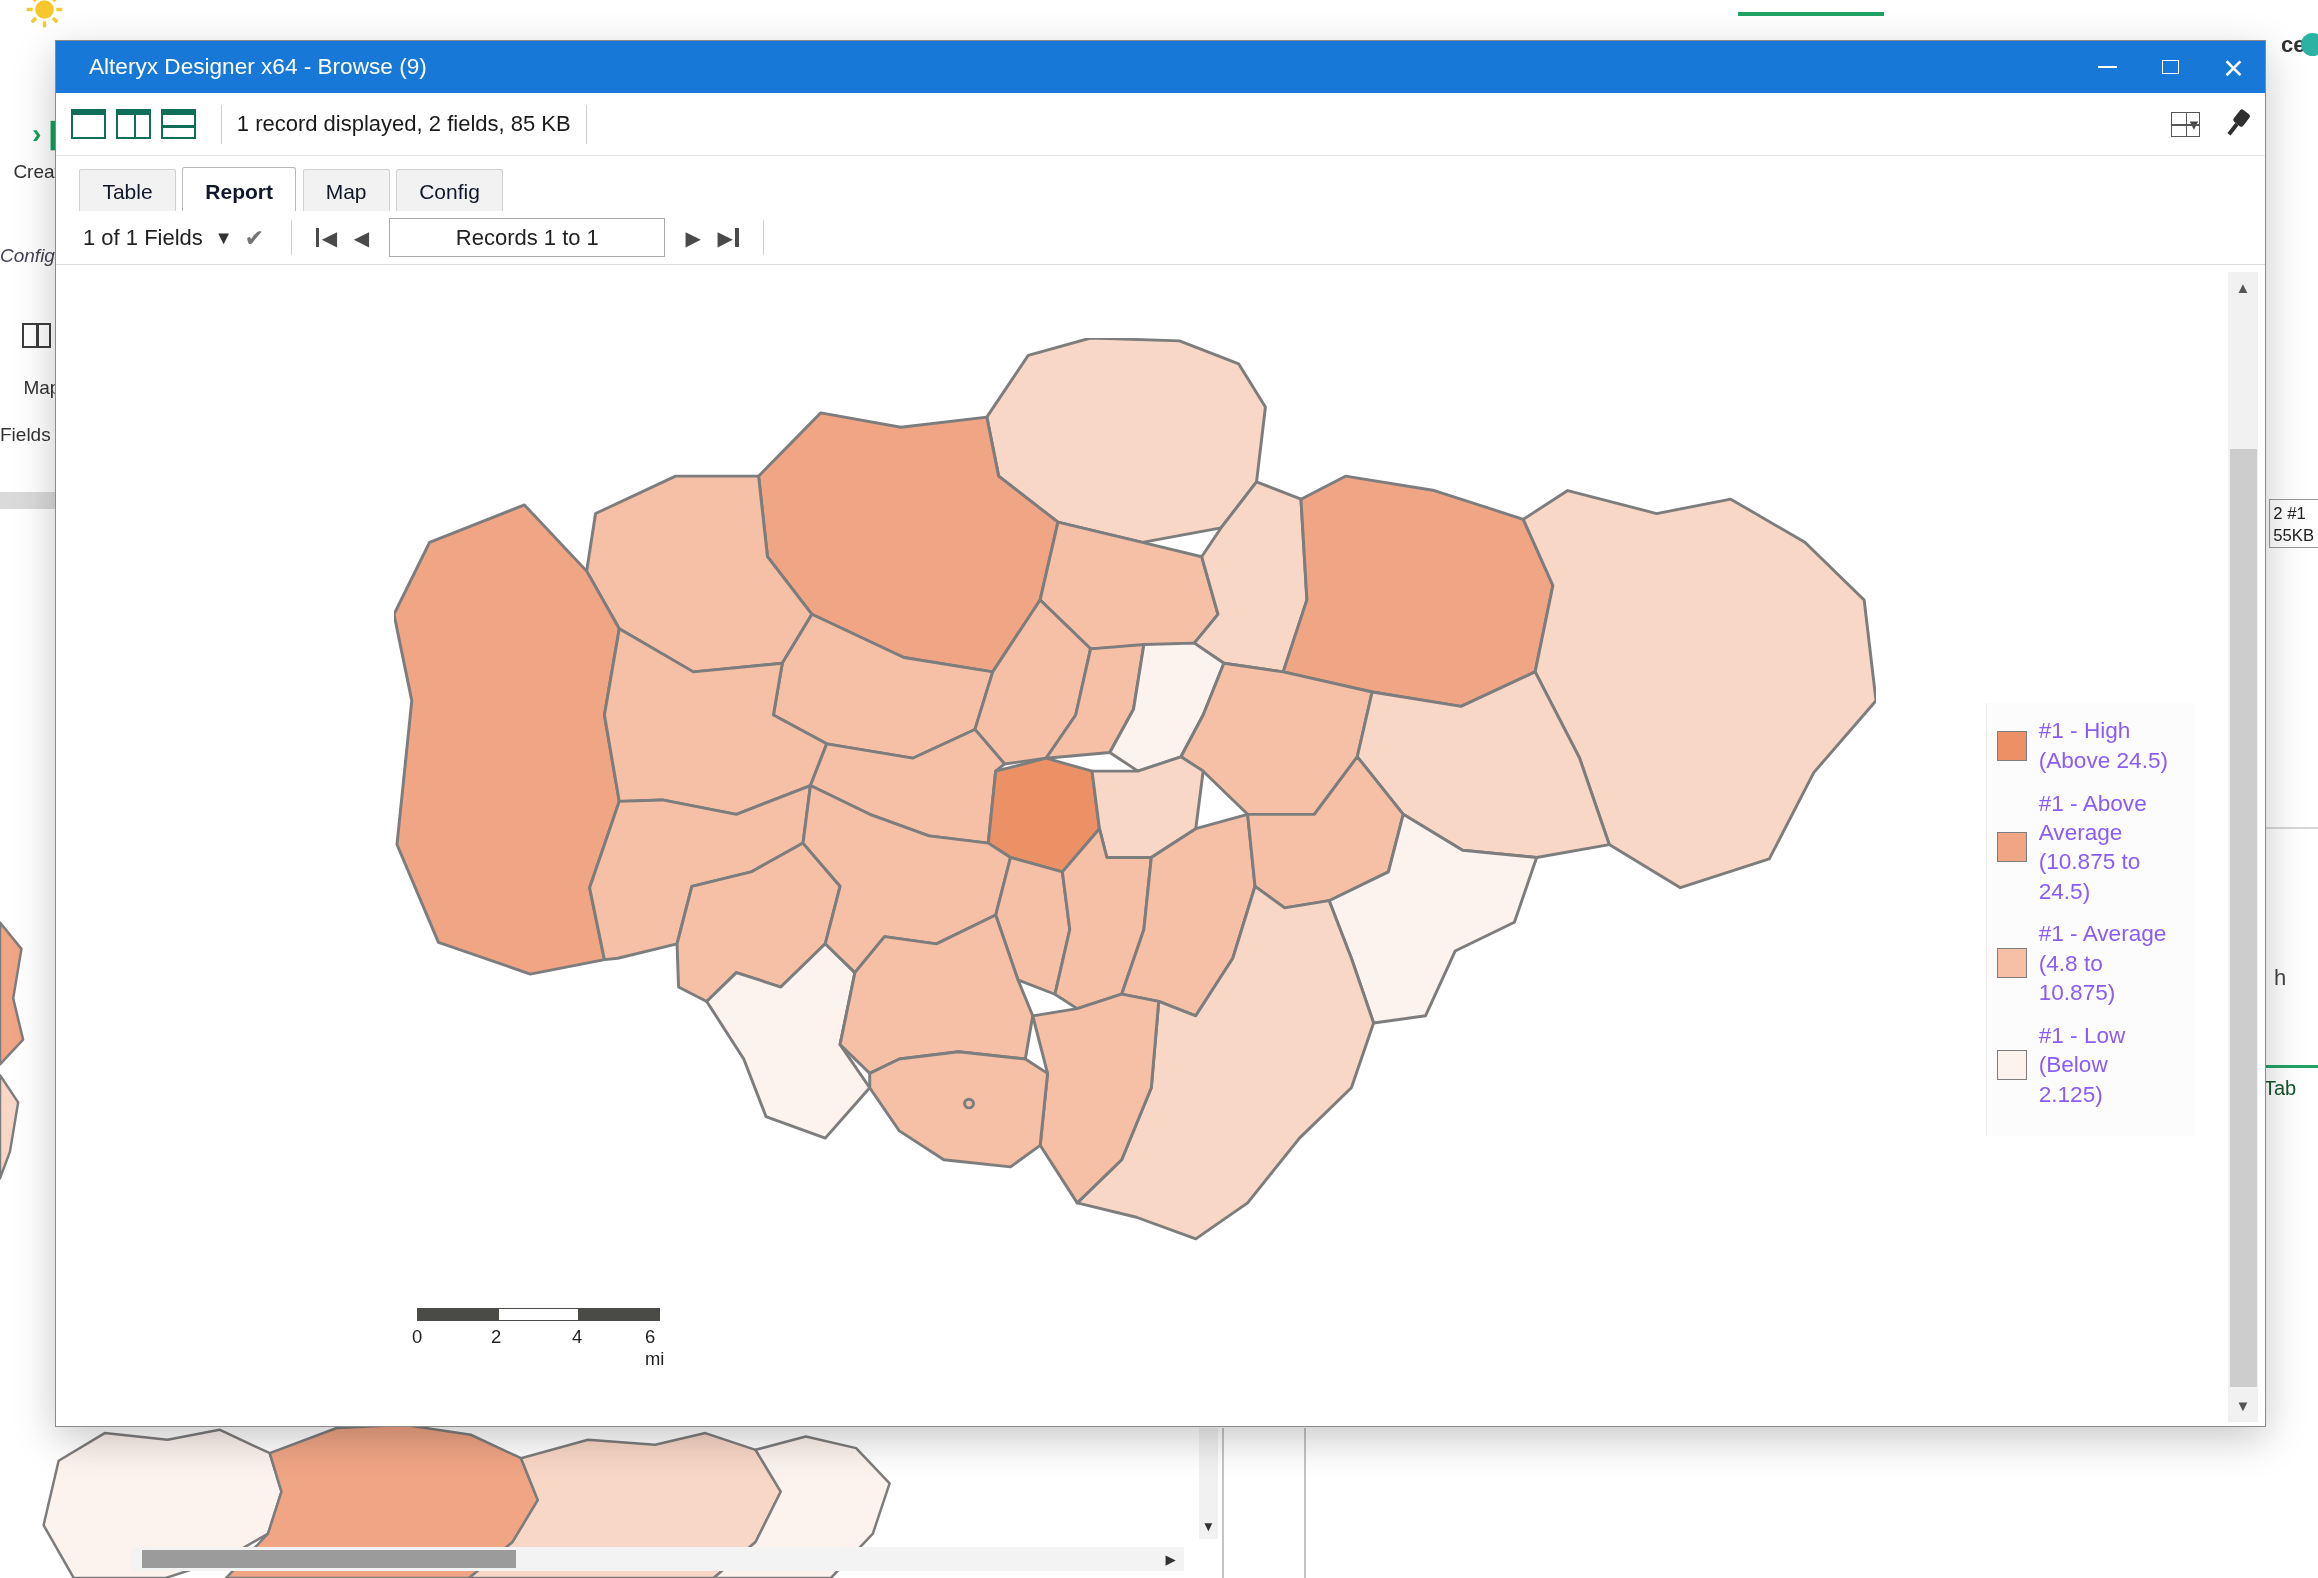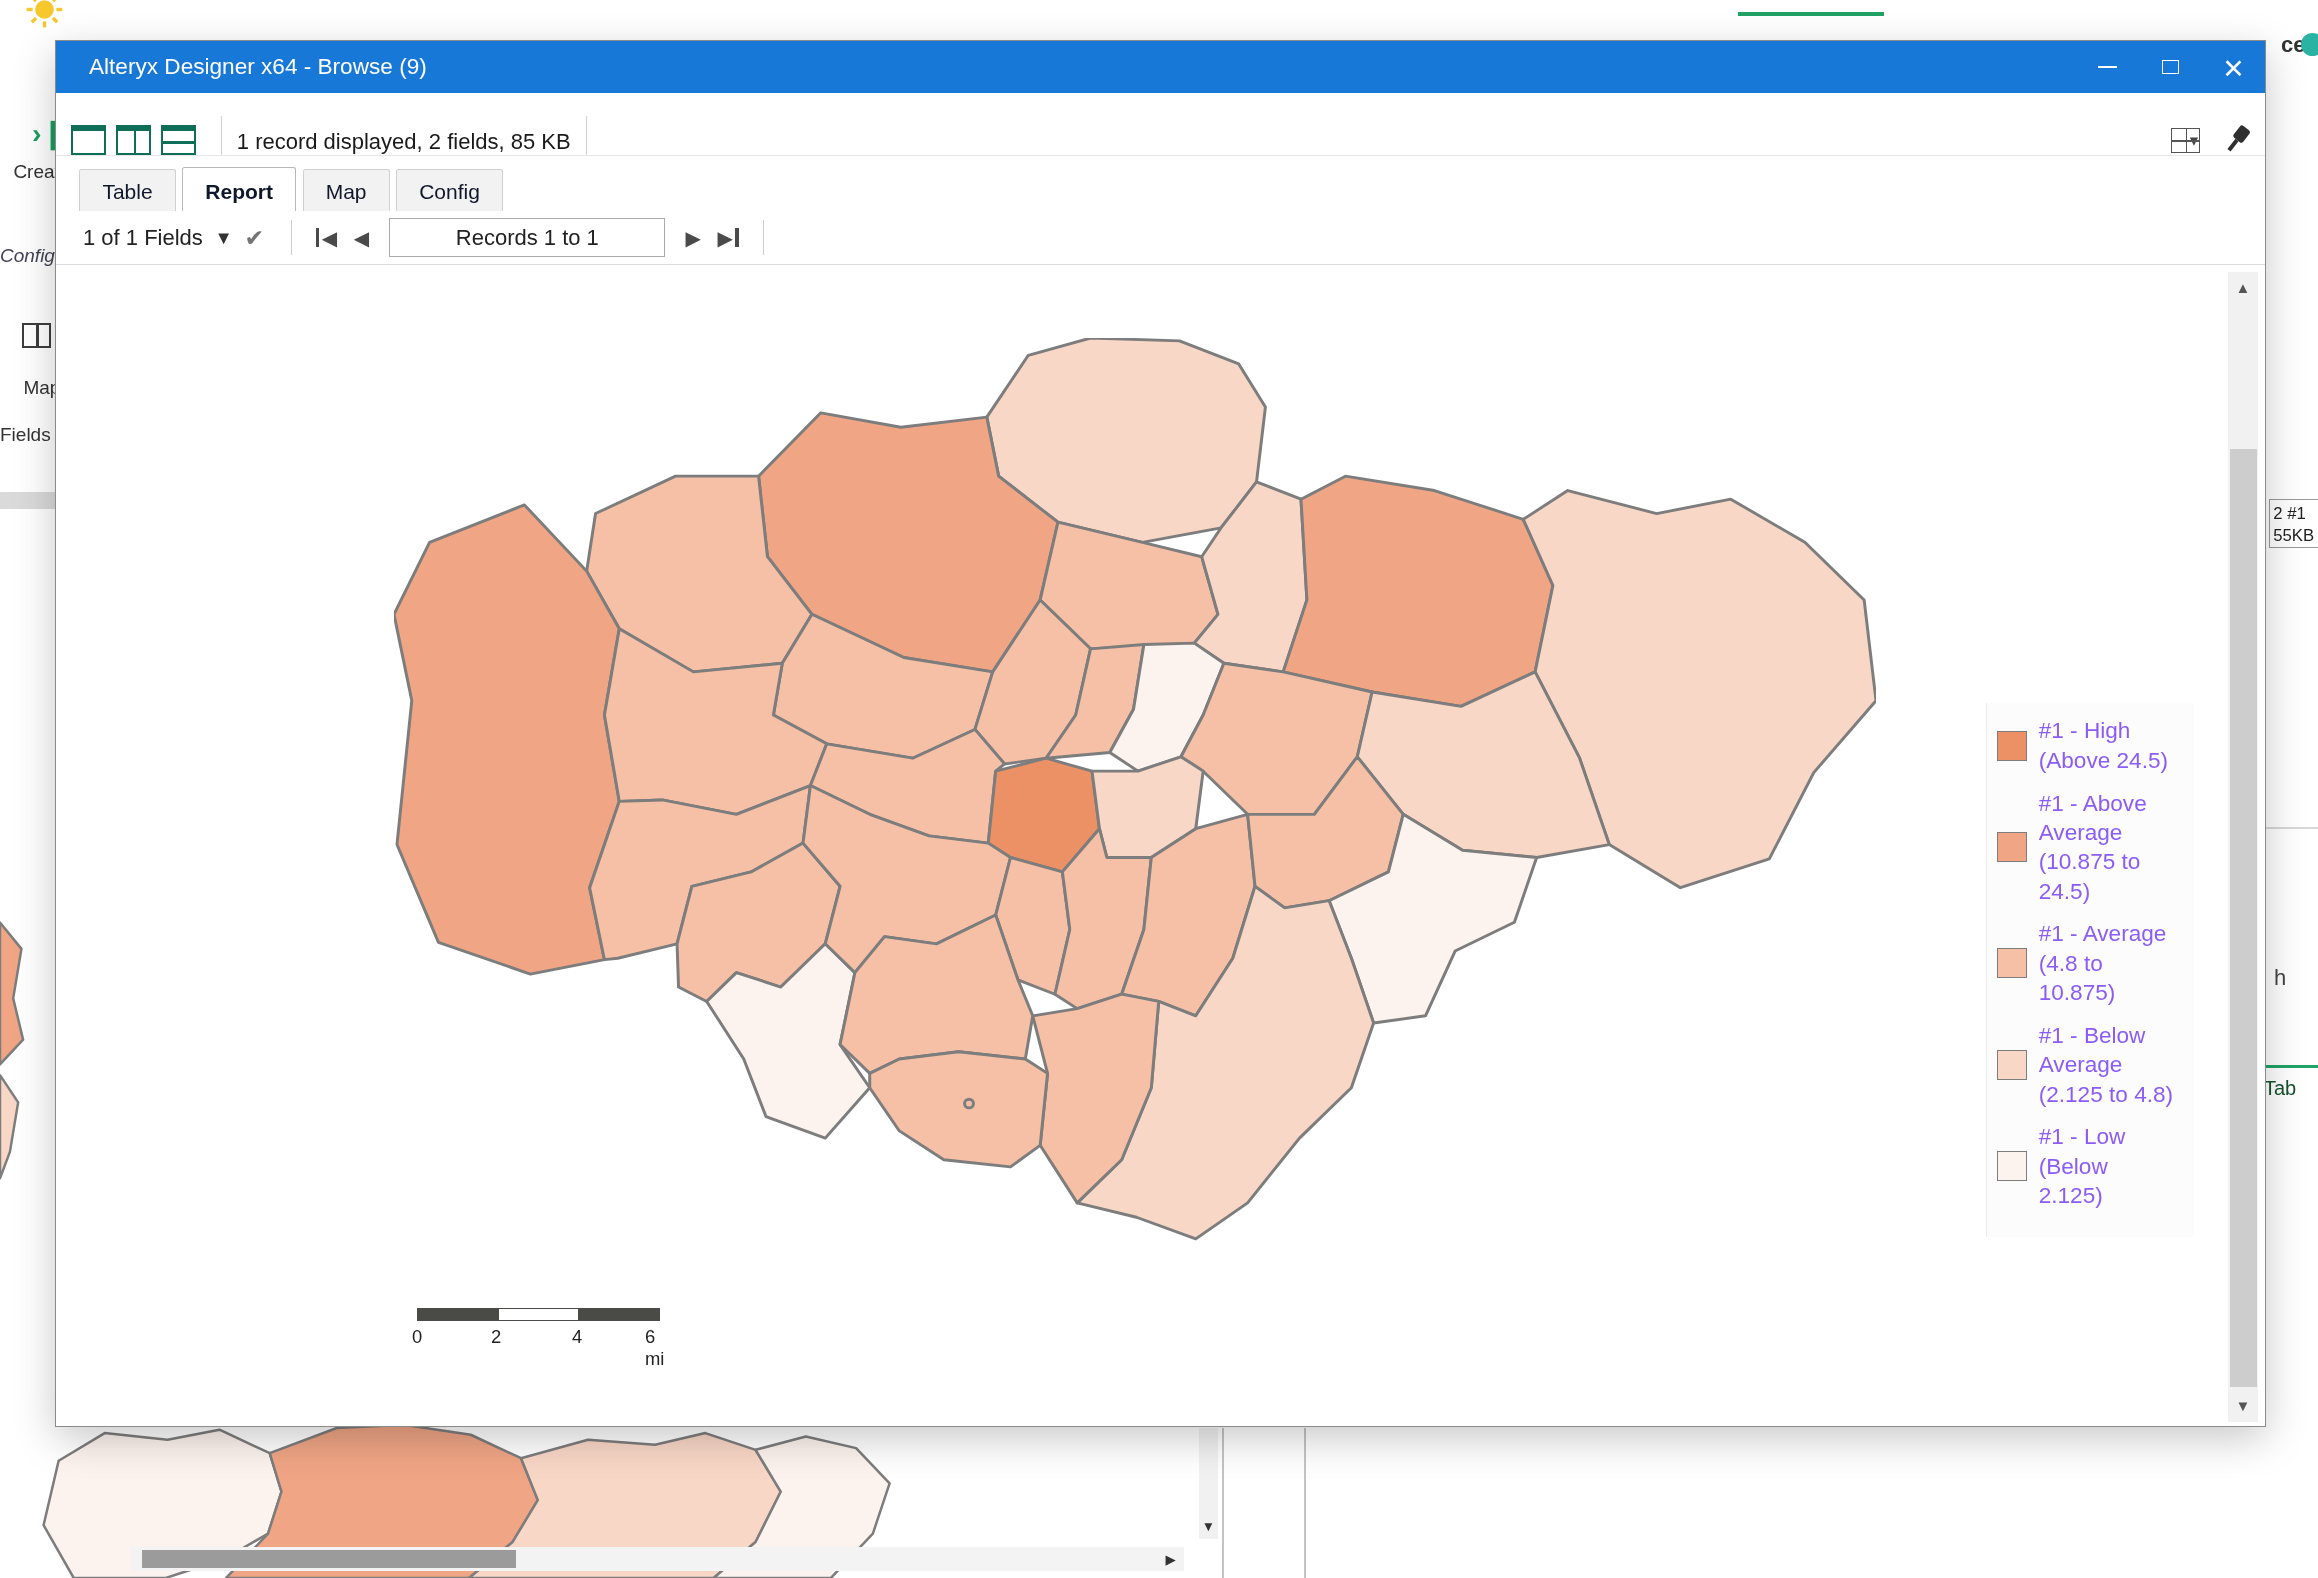--- a/index.html
+++ b/index.html
@@ -50,21 +50,21 @@
   .window{position:absolute;left:55px;top:40px;width:2211px;height:1387px;background:#fff;
     border:0.8px solid #8a8a8a;box-shadow:0 11.7px 39px rgba(0,0,0,.22);}
   .titlebar{height:52px;background:var(--titlebar);display:flex;align-items:center;
     padding-left:33px;color:#fff;font-size:22.6px;}
   .win-controls{margin-left:auto;display:flex;height:100%;}
   .ctrl{width:63px;height:100%;display:flex;align-items:center;justify-content:center;cursor:default;}
   .ctrl-min i{display:block;width:18.4px;height:2.5px;background:#fff;}
   .ctrl-max i{display:block;width:16.7px;height:14.2px;border:1.7px solid #fff;}
   .ctrl-close{font-size:35px;line-height:1;font-weight:400;}
 
-  .toolbar{height:63px;display:flex;align-items:flex-end;padding:0 13.4px 0 15px;border-bottom:0.8px solid #e7e7e7;}
+  .toolbar{height:63px;display:flex;align-items:center;padding:0 13.4px 0 15px;border-bottom:0.8px solid #e7e7e7;}
   .pane{width:35px;height:30px;border:2.5px solid #0e6e58;border-top-width:6.7px;background:#fff;
     position:relative;margin-right:10px;}
   .pane.cols::after{content:"";position:absolute;top:0;bottom:0;left:50%;width:2.5px;background:#0e6e58;}
   .pane.rows::after{content:"";position:absolute;left:0;right:0;top:46%;height:2.5px;background:#0e6e58;}
   .vsep{width:0.8px;height:39px;background:#cfcfcf;margin:0 15px;}
   .status-text{font-size:22px;color:#1a1a1a;}
   .tb-right{margin-left:auto;display:flex;align-items:center;gap:23.4px;}
   .grid-icon{width:28.5px;height:25px;border:1.7px solid #555;position:relative;}
   .grid-icon::before{content:"";position:absolute;left:50%;top:0;bottom:0;width:1.7px;background:#555;}
   .grid-icon::after{content:"";position:absolute;top:50%;left:0;right:0;height:1.7px;background:#555;}
@@ -291,24 +291,20 @@
       <div class="legend-item">
         <span class="swatch" style="background: rgb(240, 165, 133);"></span>
         <span class="legend-label">#1 - Above Average (10.875 to 24.5)</span>
       </div>
 
       <div class="legend-item">
         <span class="swatch" style="background: rgb(245, 192, 165);"></span>
         <span class="legend-label">#1 - Average (4.8 to 10.875)</span>
       </div>
 
-      <div class="legend-item">
-        <span class="swatch" style="background: rgb(249, 215, 199);"></span>
-        <span class="legend-label">#1 - Below Average (2.125 to 4.8)</span>
-      </div>
 
       <div class="legend-item">
         <span class="swatch" style="background: rgb(253, 243, 238);"></span>
         <span class="legend-label">#1 - Low (Below 2.125)</span>
       </div>
     </div>
 
     <div class="scalebar">
       <div class="segs">
         <div class="seg dark"></div>

